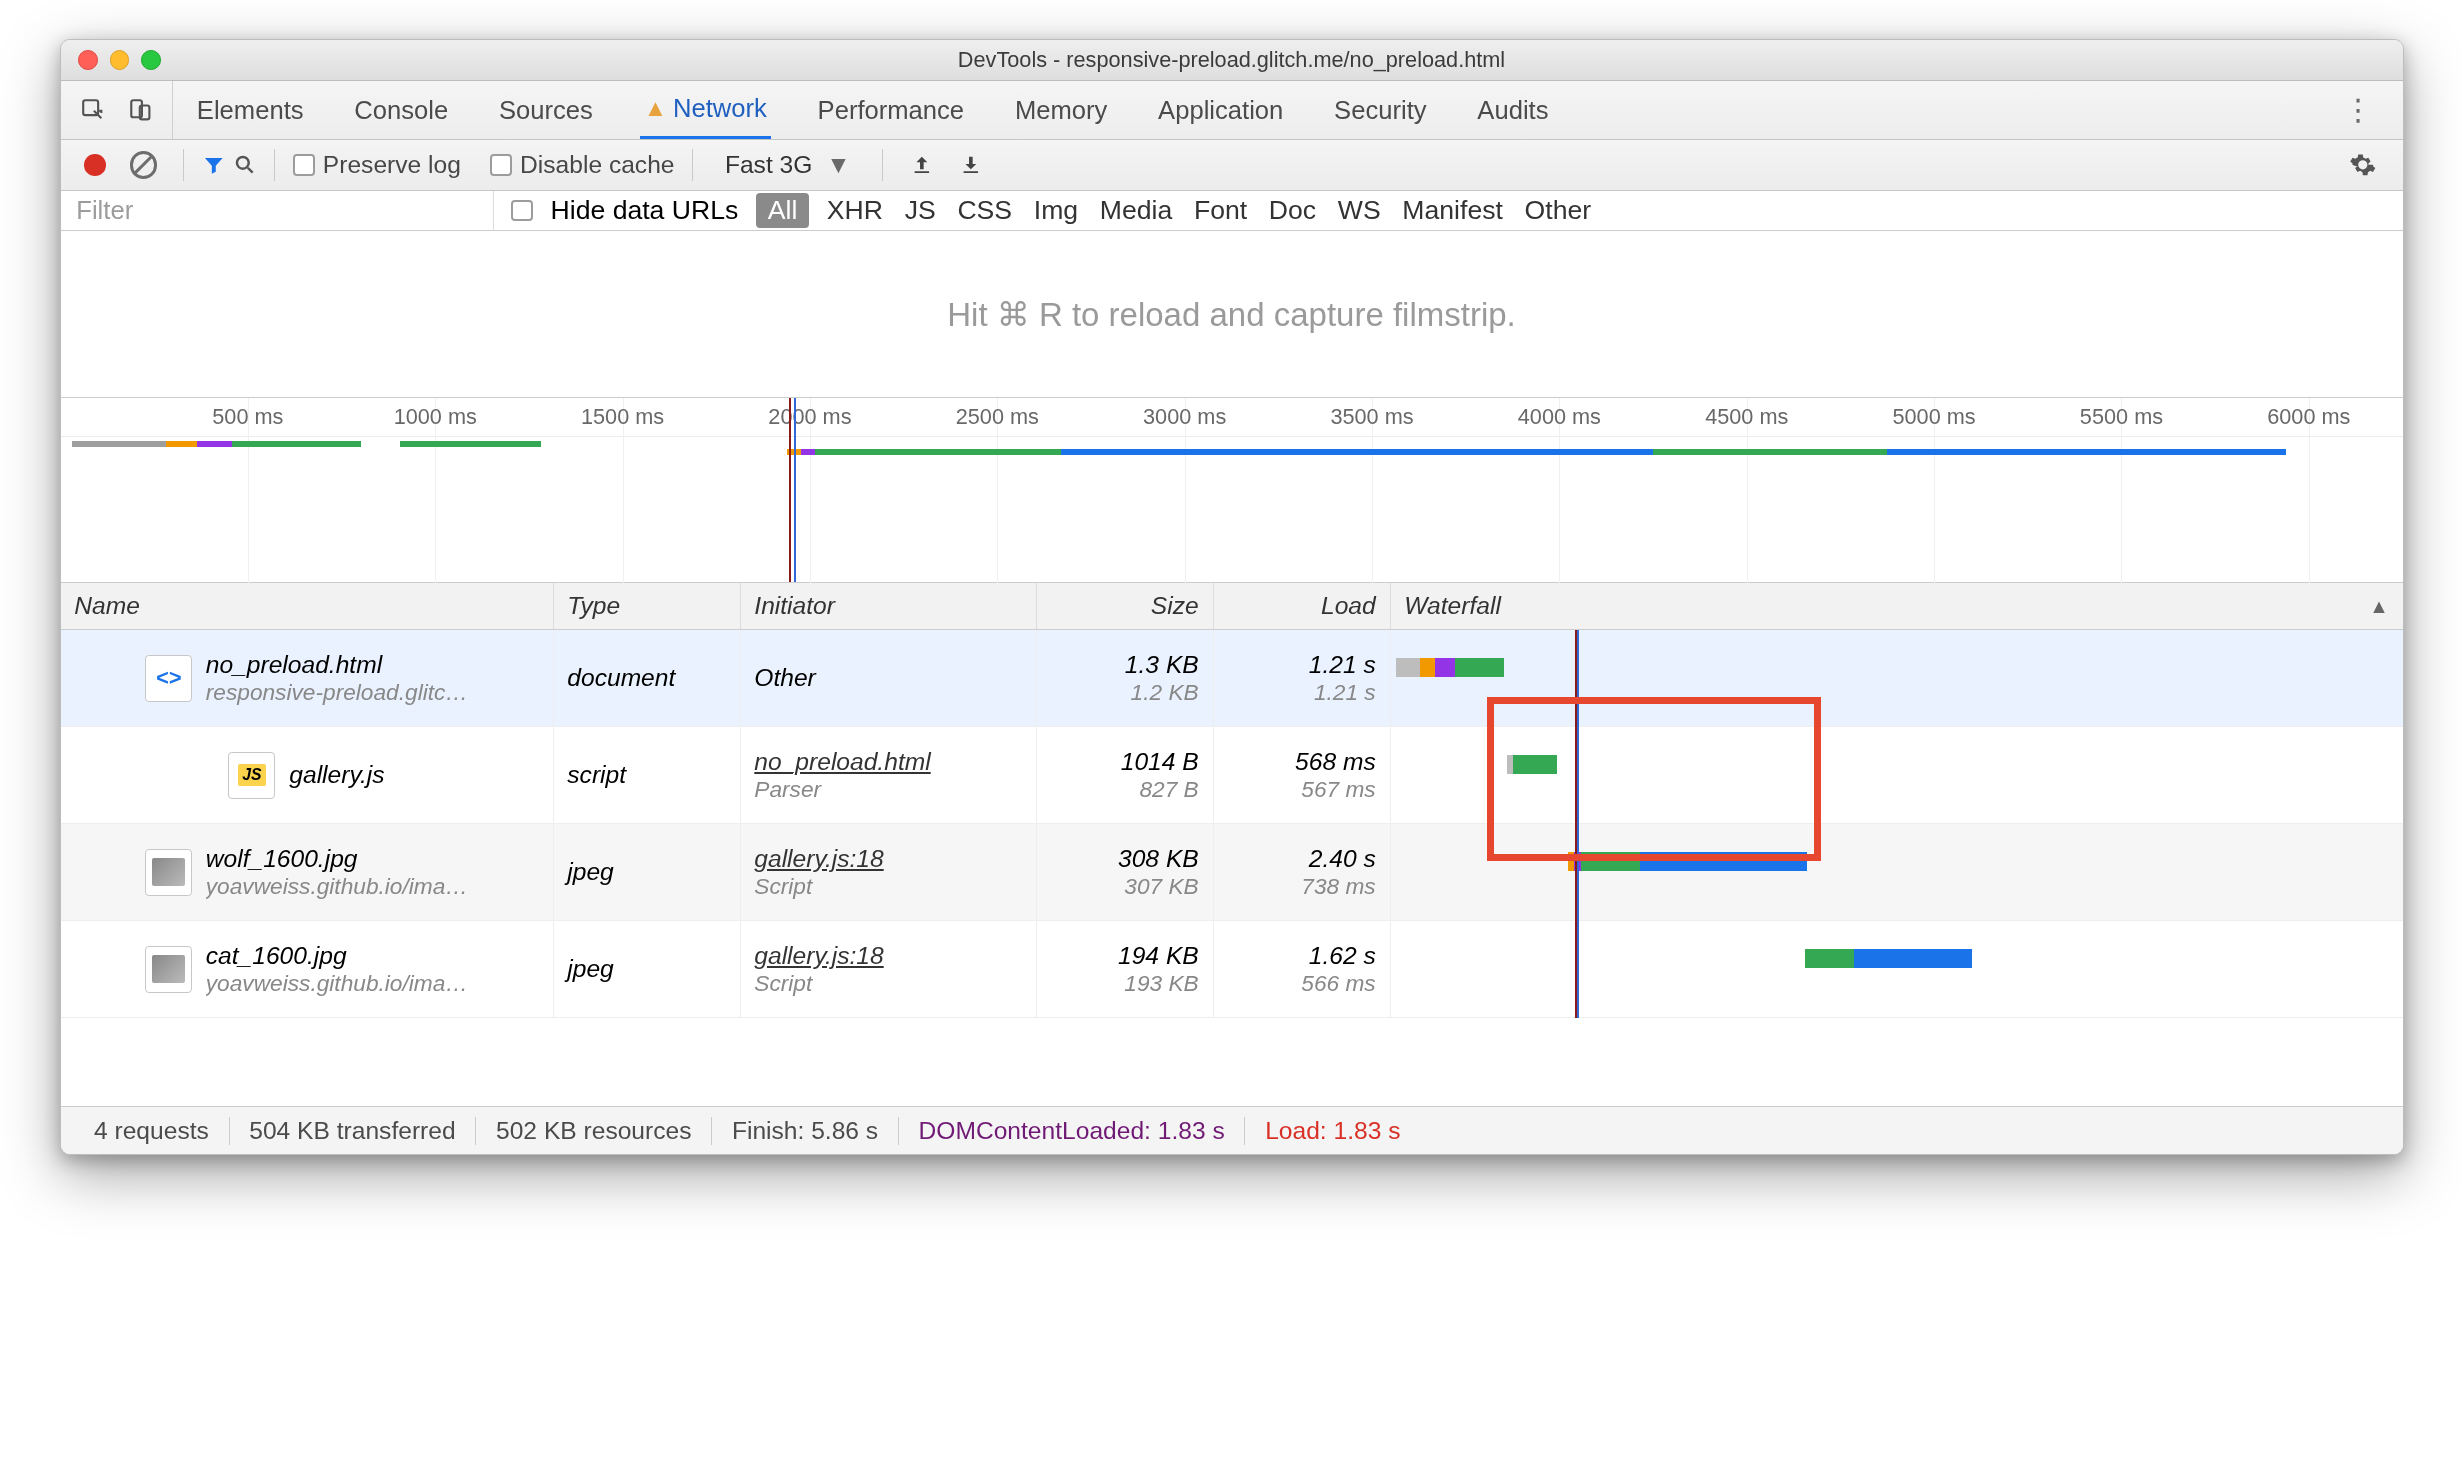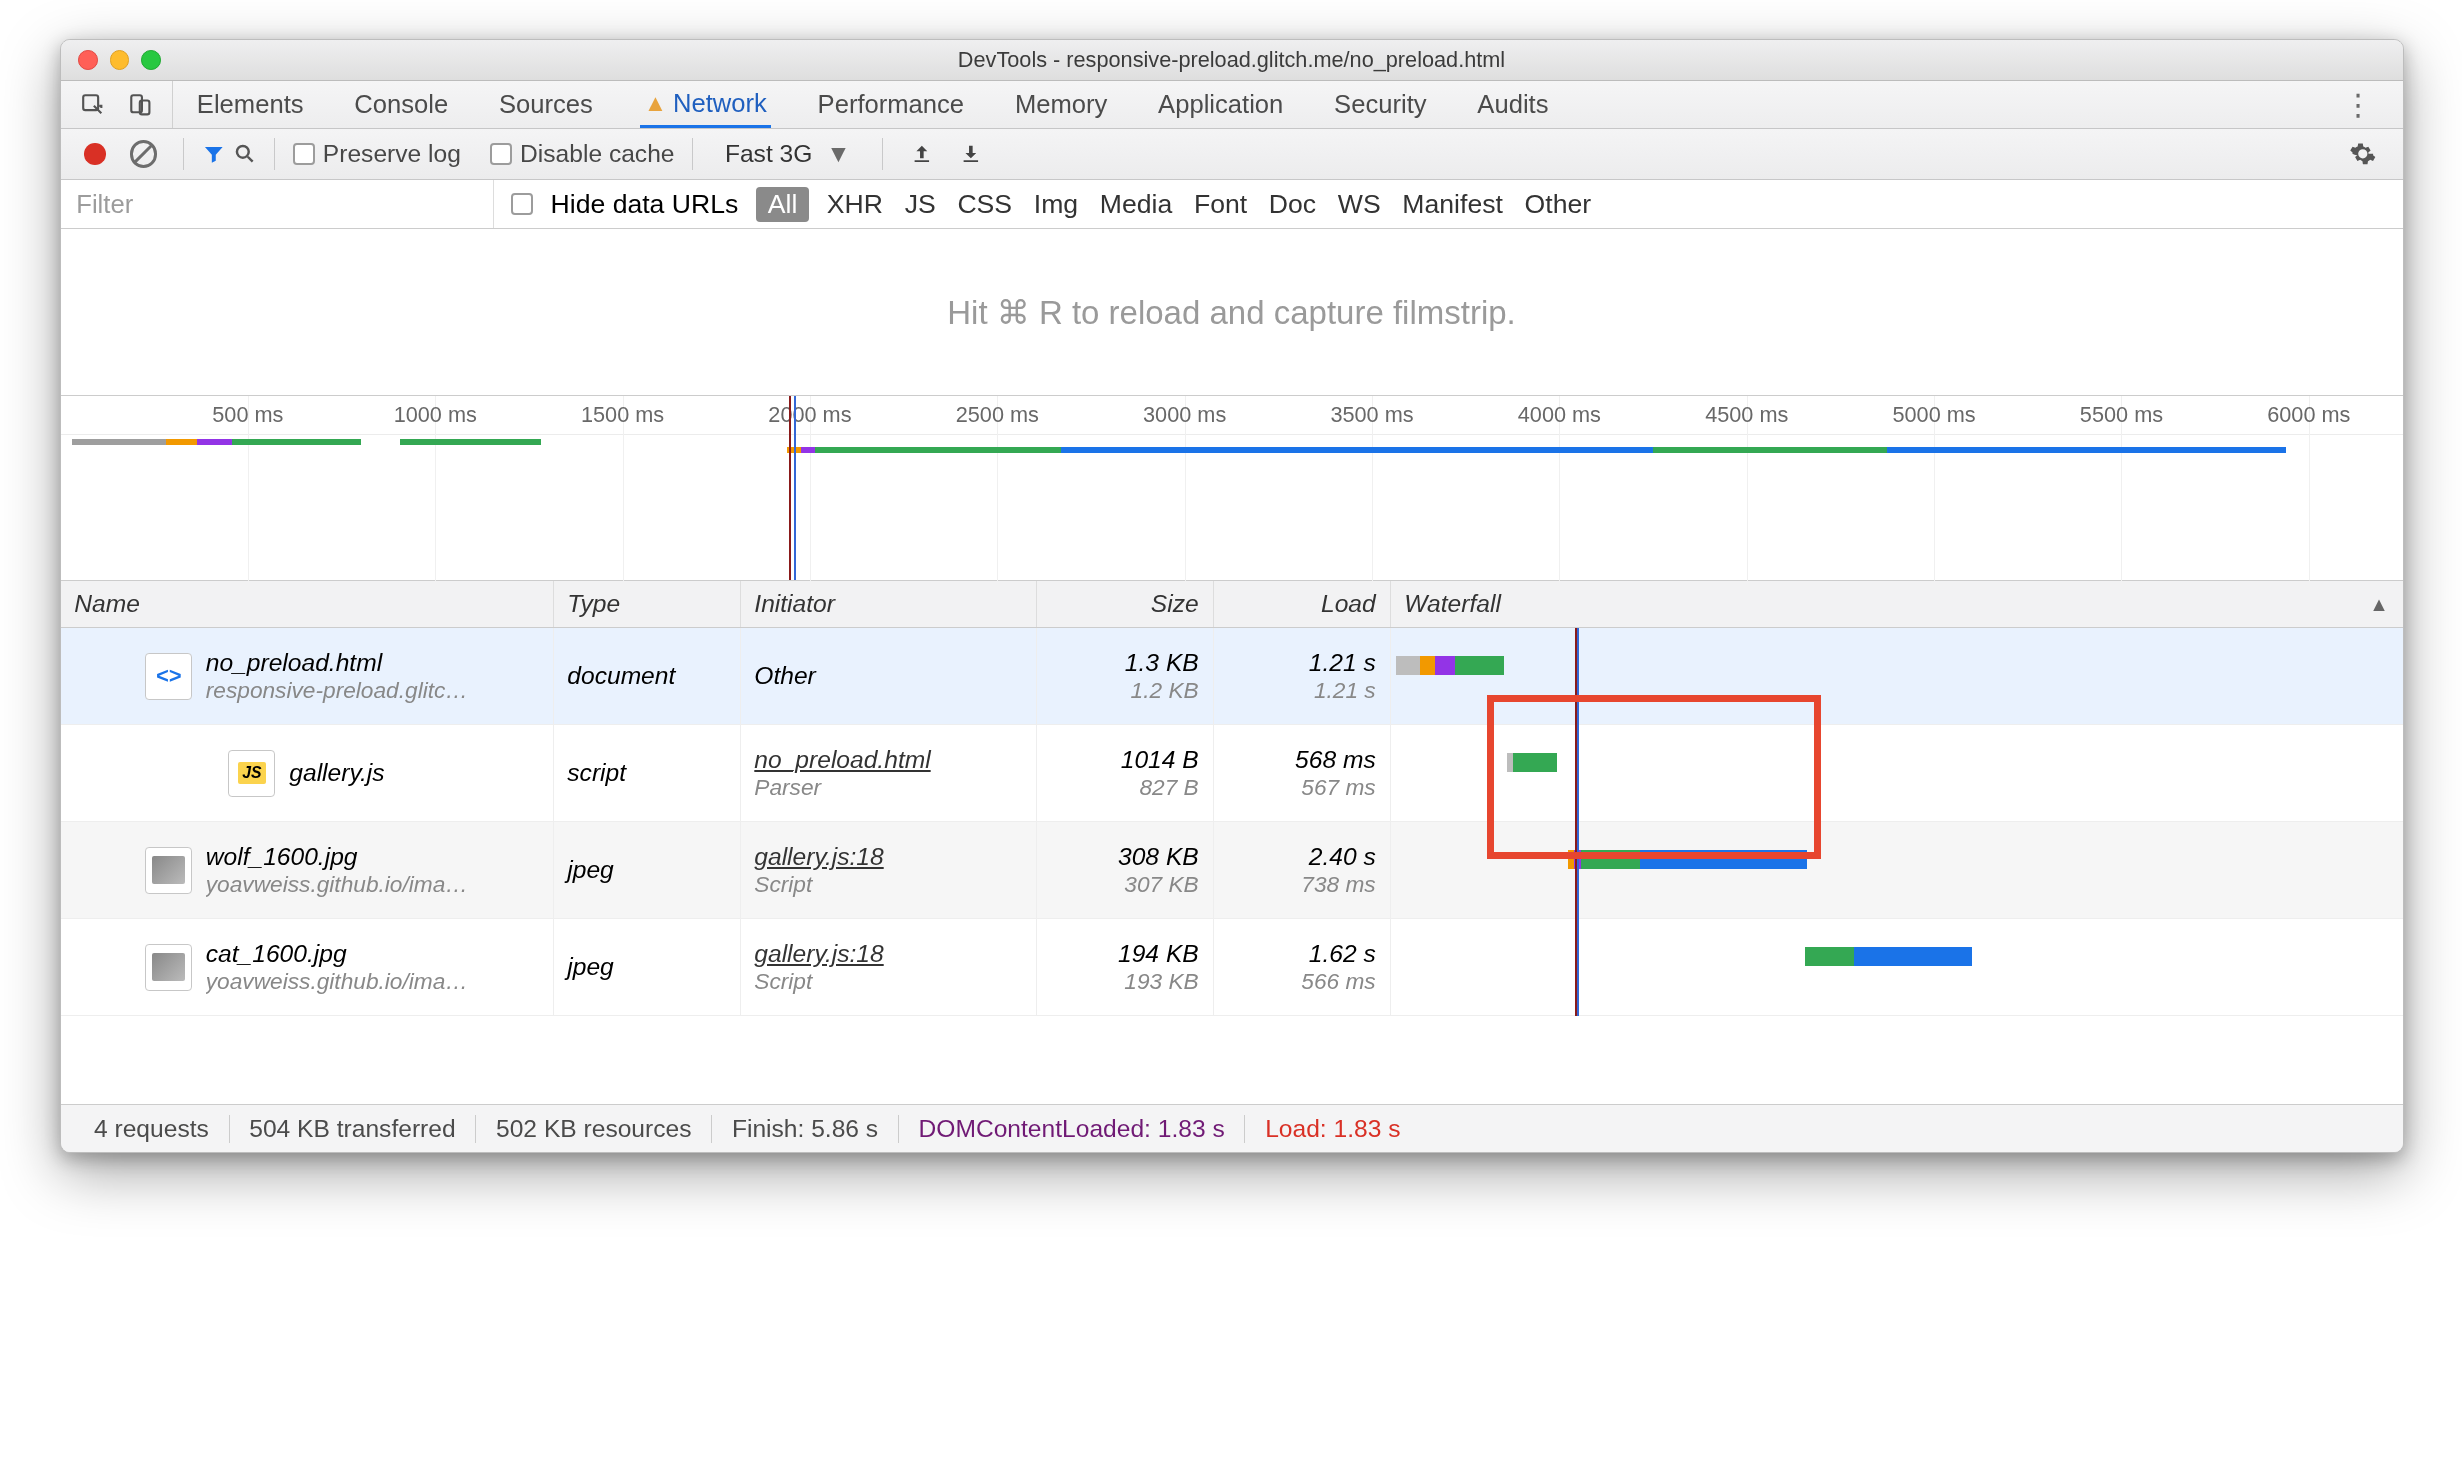--- a/index.html
+++ b/index.html
@@ -35,21 +35,21 @@
   }
   .traffic { display:flex; gap:11.8px; padding-left:17.7px; }
   .dot { width:19.7px; height:19.7px; border-radius:50%; }
   .dot.red { background:#ff5f57; border:1px solid #e24640; }
   .dot.yellow { background:#febc2e; border:1px solid #e0a022; }
   .dot.green { background:#28c840; border:1px solid #1ca82d; }
   .title { position:absolute; left:0; right:0; text-align:center; pointer-events:none; }
 
   
   .tabrow {
-    height: 48px;
+    height: 59px;
     background: linear-gradient(#f5f5f6,#ededee);
     border-bottom: 1px solid #c6c6c7;
     display:flex;
     align-items:center;
     font-size: 25.6px;
     color: #4b4b4b;
   }
   .tab-left { display:flex; align-items:center; gap:2px; padding:0 9.9px; border-right:1px solid #d0d0d0; height:100%; }
   .icon-btn { width:45px; height:100%; display:flex; align-items:center; justify-content:center; color:#545454; }
   .tabs { display:flex; align-items:center; height:100%; padding-left: 19.7px; gap: 43px; }
@@ -78,21 +78,21 @@
   .mag { font-size:25.6px; color:#5a5a5a; }
   .chk { width:21.7px; height:21.7px; border:2px solid #9c9c9c; border-radius:3.9px; background:#fff; }
   .select { display:flex; align-items:center; gap:13.8px; padding:0 13.8px;}
   .select .val { color:#333; }
   .select .caret { color:#6a6a6a; }
   .updown { font-size:25.6px; color:#444; }
   .gear { margin-left:auto; padding-right:25.6px; font-size:29.6px; color:#555; }
 
   
   .filterbar {
-    height:49px;
+    height:40px;
     background:#fff;
     border-bottom:1px solid #ccc;
     display:flex;
     align-items:center;
     font-size:26.6px;
     gap:17.7px;
   }
   .filter-input {
     width:433px; height:100%; padding:0 15.8px; border:none;
     border-right:1px solid #ddd; font-size:25.6px; color:#333; background:#fff;

